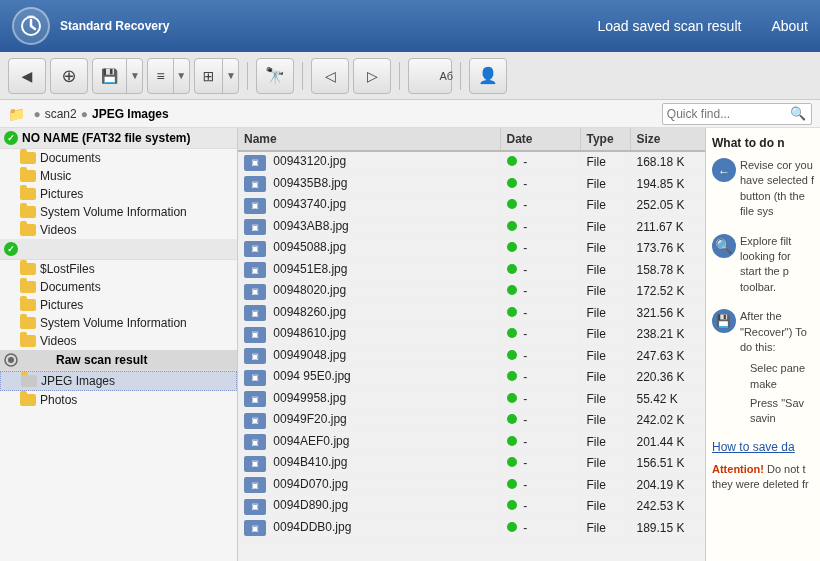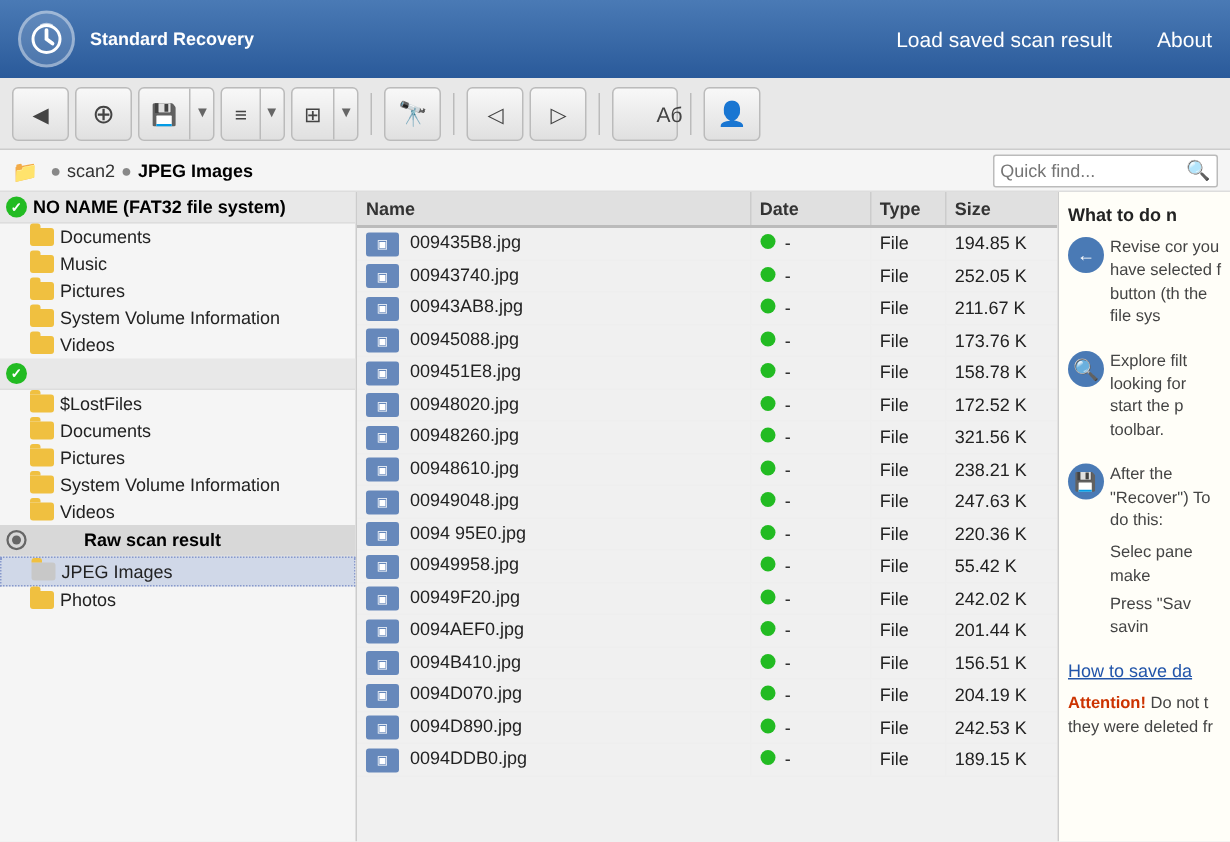--- a/index.html
+++ b/index.html
@@ -291,21 +291,21 @@
       color: white;
       font-size: 12px;
       flex-shrink: 0;
     }
     .attention-text {
       color: #cc3300;
       font-weight: bold;
       font-size: 11px;
     }
     .info-link { color: #2255aa; font-size: 12px; text-decoration: underline; cursor: pointer; }
-    .bullet-item { margin-left: 0; color: #444; font-size: 11px; line-height: 1.4; margin-bottom: 4px; }
+    .bullet-item { margin-left: 10px; color: #444; font-size: 11px; line-height: 1.4; margin-bottom: 4px; }
 
     .folder-folder {
       display: inline-block;
       width: 16px;
       height: 12px;
       background: #f0c040;
       border-radius: 0 2px 2px 2px;
       position: relative;
       margin-right: 4px;
       vertical-align: middle;
@@ -356,21 +356,21 @@
   <div class="toolbar-btn-dropdown">
     <span class="main-part">⊞</span>
     <span class="arrow-part">▼</span>
   </div>
   <div class="toolbar-sep"></div>
   <button class="toolbar-btn" style="font-size:16px;">🔭</button>
   <div class="toolbar-sep"></div>
   <button class="toolbar-btn">◁</button>
   <button class="toolbar-btn">▷</button>
   <div class="toolbar-sep"></div>
-  <button class="toolbar-btn" style="font-size:14px; width:44px;padding-left:32px;">Аб</button>
+  <button class="toolbar-btn" style="font-size:11px; width:44px;padding-left:32px;">Аб</button>
   <div class="toolbar-sep"></div>
   <button class="toolbar-btn" style="font-size:16px;">👤</button>
 </div>
 
 <div class="breadcrumb-bar">
   <span class="breadcrumb-folder-icon">📁</span>
   <span class="breadcrumb-sep">●</span>
   <span class="breadcrumb-item">scan2</span>
   <span class="breadcrumb-sep"> ● </span>
   <span class="breadcrumb-item active">JPEG Images</span>
@@ -458,20 +458,32 @@
       <table class="file-table">
         <thead>
           <tr>
             <th>Name</th>
             <th style="width:80px;">Date</th>
             <th style="width:50px;">Type</th>
             <th style="width:75px;">Size</th>
           </tr>
         </thead>
         <tbody id="file-table-body">
+        <tr>
+    <td>
+      <span class="file-thumbnail">▣</span>
+      00943120.jpg
+    </td>
+    <td>
+      <span class="status-green"></span>
+      &nbsp;-
+    </td>
+    <td>File</td>
+    <td>168.18 K</td>
+  </tr>
             <tr>
     <td>
       <span class="file-thumbnail">▣</span>
       009435B8.jpg
     </td>
     <td>
       <span class="status-green"></span>
       &nbsp;-
     </td>
     <td>File</td>

